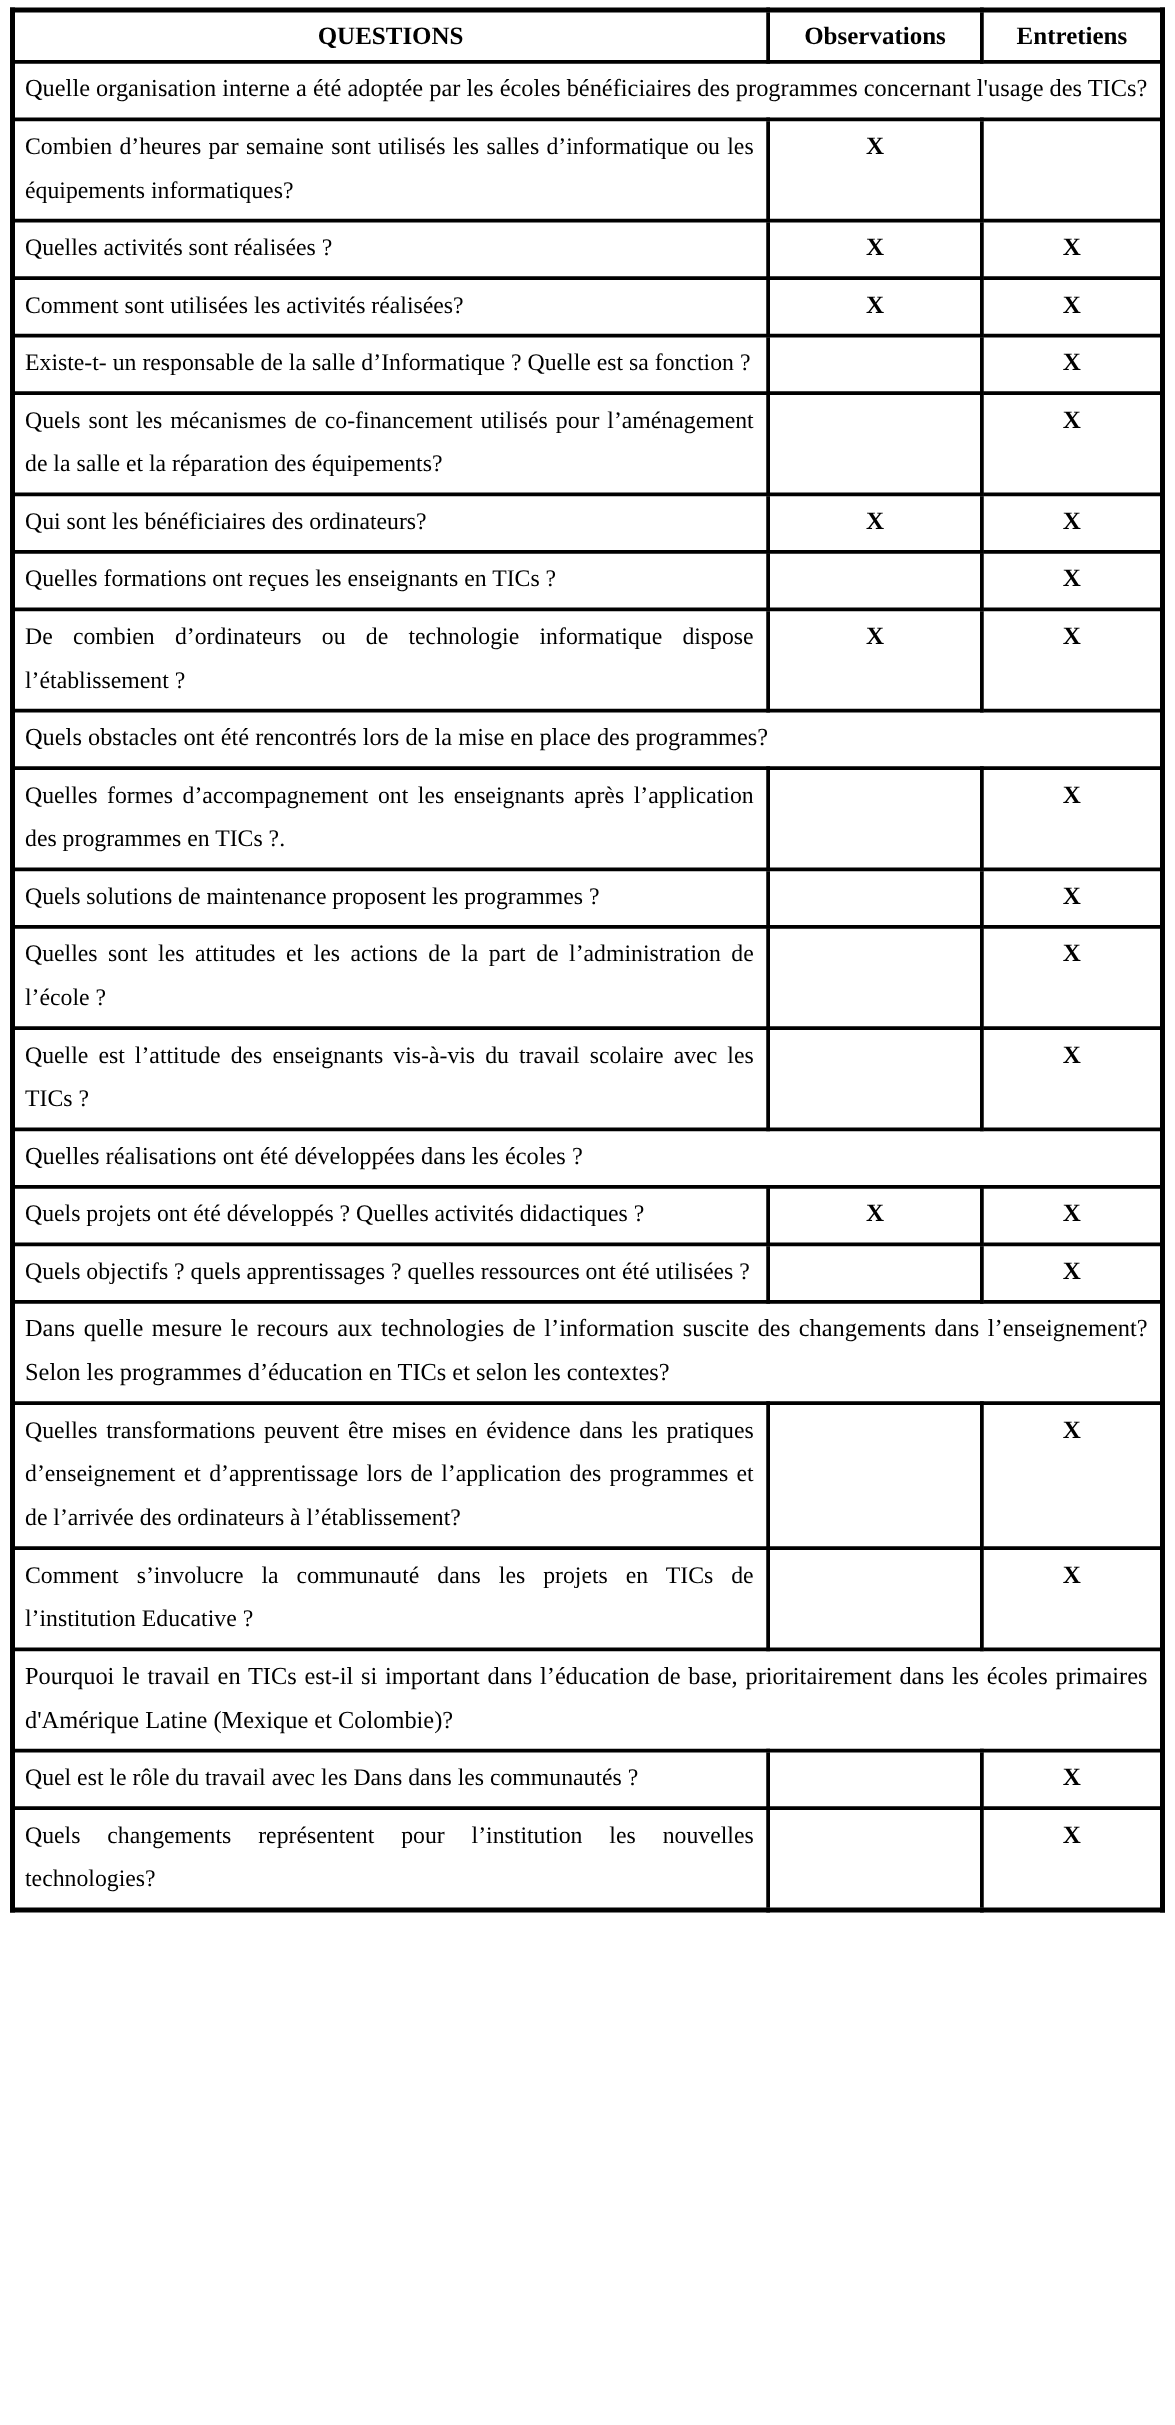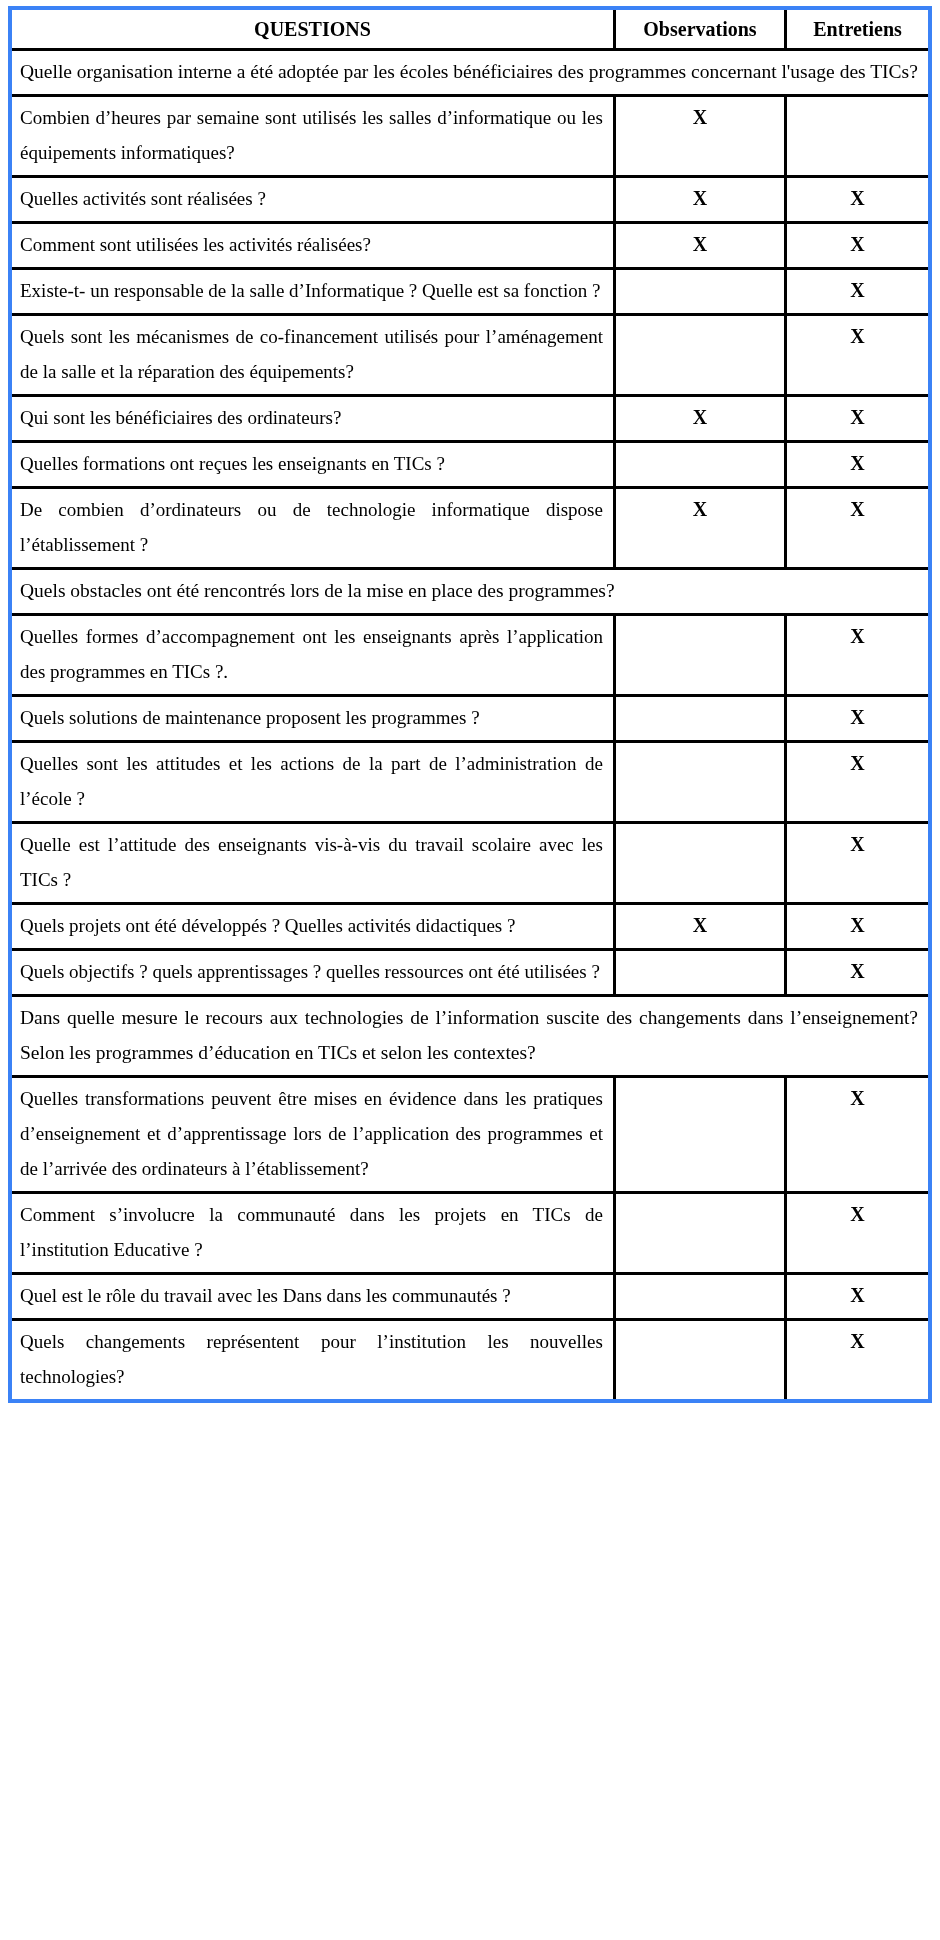--- a/index.html
+++ b/index.html
@@ -13,21 +13,21 @@
     height: 1940px;
     box-sizing: border-box;
     padding: 6px 8px;
     background: #ffffff;
     font-family: "Liberation Serif", "DejaVu Serif", serif;
   }
   table.qtable {
     width: 100%;
     border-collapse: collapse;
     table-layout: fixed;
-    border: 4px solid #3b82f6;
+    border: 4px solid #000000;
     font-size: 19px;
   }
   col.c-questions { width: 65.7%; }
   col.c-obs       { width: 18.6%; }
   col.c-ent       { width: 15.7%; }
   th, td {
     border: 3px solid #000000;
     vertical-align: top;
     box-sizing: border-box;
   }
@@ -138,20 +138,23 @@
           <td class="question-cell">Quelles sont les attitudes et les actions de la part de l’administration de l’école ?</td>
           <td class="mark-cell"></td>
           <td class="mark-cell">X</td>
         </tr>
         <tr>
           <td class="question-cell">Quelle est l’attitude des enseignants vis-à-vis du travail scolaire avec les TICs ?</td>
           <td class="mark-cell"></td>
           <td class="mark-cell">X</td>
         </tr>
         <tr>
+          <td colspan="3" class="section-cell">Quelles réalisations ont été développées dans les écoles ?</td>
+        </tr>
+        <tr>
           <td class="question-cell">Quels projets ont été développés ? Quelles activités didactiques ?</td>
           <td class="mark-cell">X</td>
           <td class="mark-cell">X</td>
         </tr>
         <tr>
           <td class="question-cell">Quels objectifs ? quels apprentissages ? quelles ressources ont été utilisées ?</td>
           <td class="mark-cell"></td>
           <td class="mark-cell">X</td>
         </tr>
         <tr>
@@ -161,20 +164,23 @@
           <td class="question-cell">Quelles transformations peuvent être mises en évidence dans les pratiques d’enseignement et d’apprentissage lors de l’application des programmes et de l’arrivée des ordinateurs à l’établissement?</td>
           <td class="mark-cell"></td>
           <td class="mark-cell">X</td>
         </tr>
         <tr>
           <td class="question-cell">Comment s’involucre la communauté dans les projets en TICs de l’institution Educative ?</td>
           <td class="mark-cell"></td>
           <td class="mark-cell">X</td>
         </tr>
         <tr>
+          <td colspan="3" class="section-cell">Pourquoi le travail en TICs est-il si important dans l’éducation de base, prioritairement dans les écoles primaires d'Amérique Latine (Mexique et Colombie)?</td>
+        </tr>
+        <tr>
           <td class="question-cell">Quel est le rôle du travail avec les Dans dans les communautés ?</td>
           <td class="mark-cell"></td>
           <td class="mark-cell">X</td>
         </tr>
         <tr>
           <td class="question-cell">Quels changements représentent pour l’institution les nouvelles technologies?</td>
           <td class="mark-cell"></td>
           <td class="mark-cell">X</td>
         </tr>
       </tbody>

